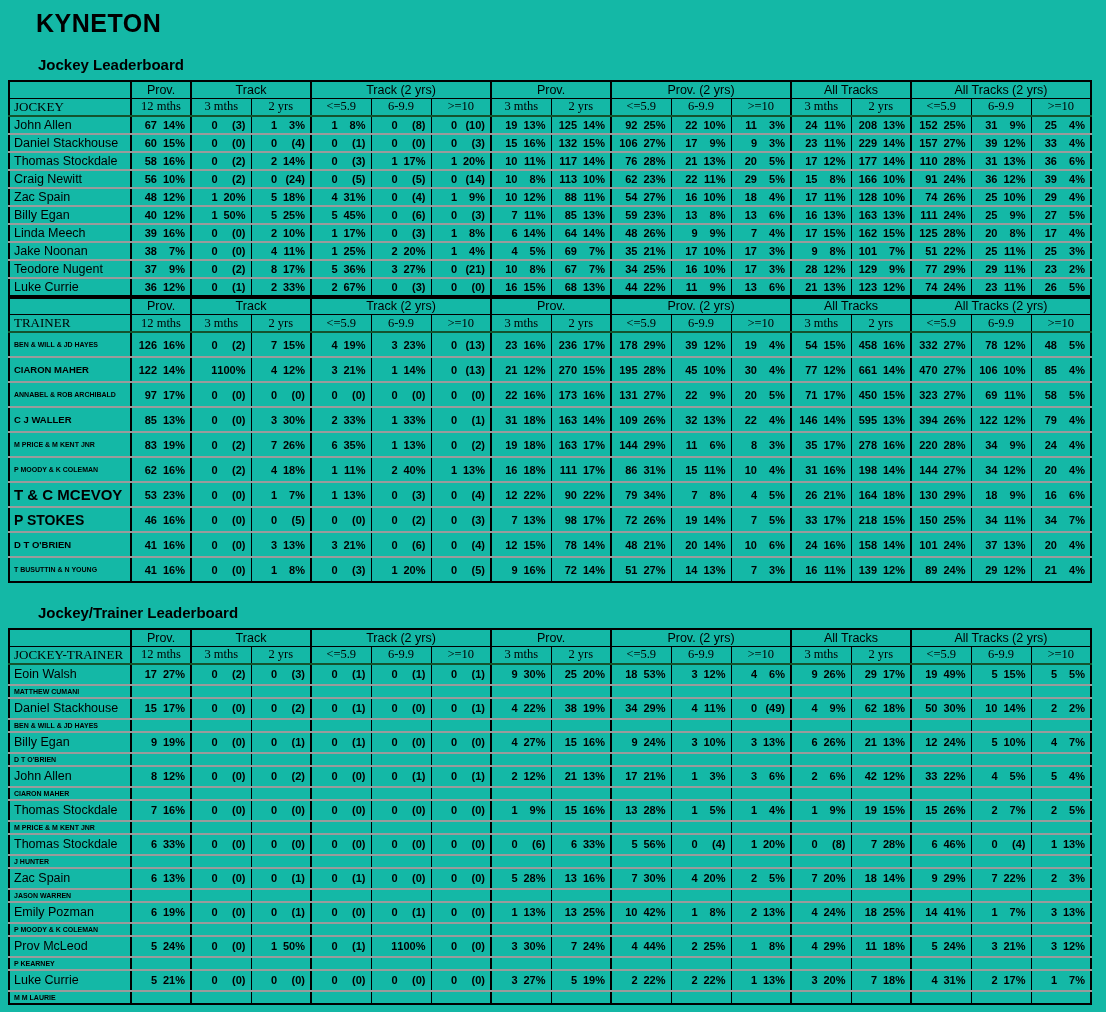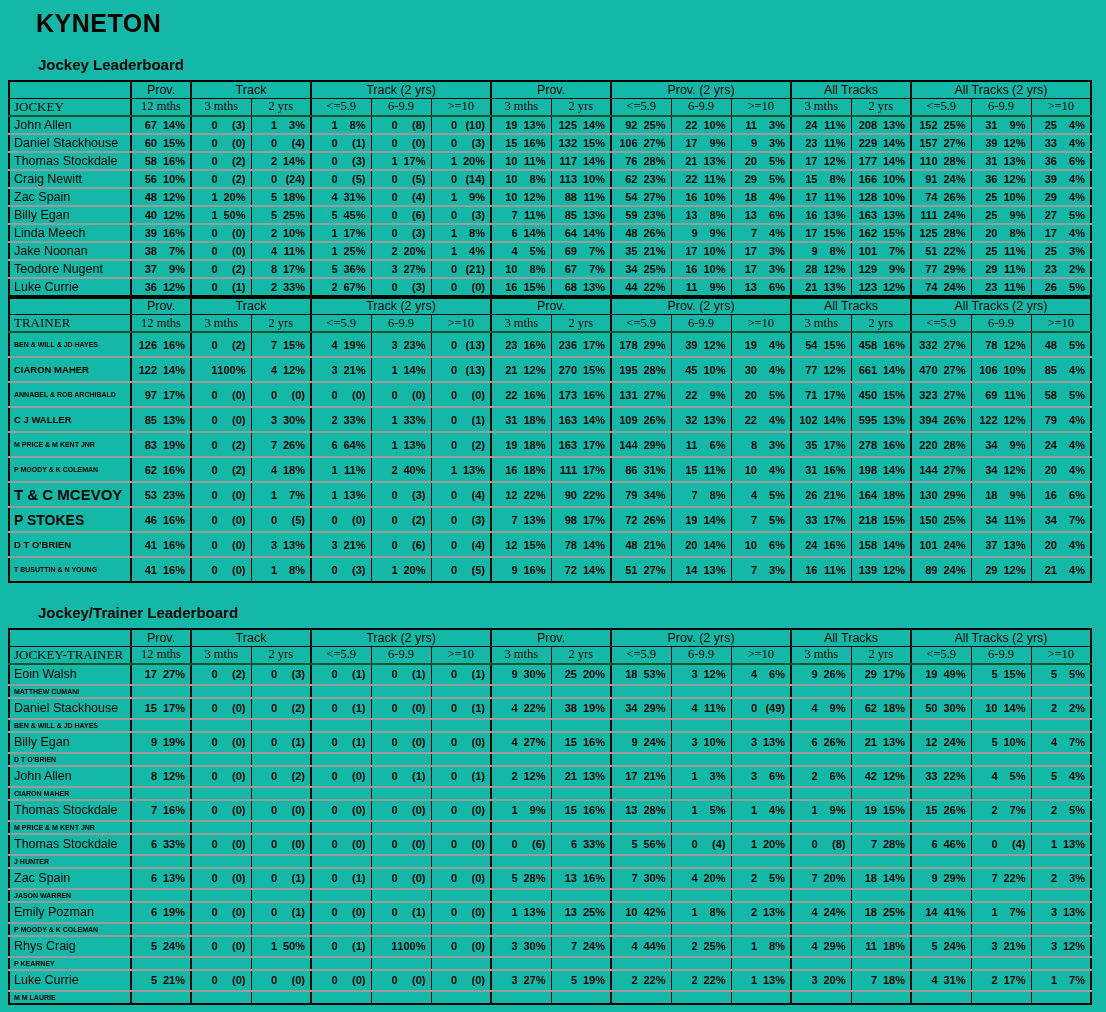--- a/index.html
+++ b/index.html
@@ -458,32 +458,32 @@
               <td class="data grp"><span class="cnt">0</span><span class="pct">(0)</span></td>
               <td class="data c"><span class="cnt">3</span><span class="pct">30%</span></td>
               <td class="data grp"><span class="cnt">2</span><span class="pct">33%</span></td>
               <td class="data c"><span class="cnt">1</span><span class="pct">33%</span></td>
               <td class="data c"><span class="cnt">0</span><span class="pct">(1)</span></td>
               <td class="data grp"><span class="cnt">31</span><span class="pct">18%</span></td>
               <td class="data c"><span class="cnt">163</span><span class="pct">14%</span></td>
               <td class="data grp"><span class="cnt">109</span><span class="pct">26%</span></td>
               <td class="data c"><span class="cnt">32</span><span class="pct">13%</span></td>
               <td class="data c"><span class="cnt">22</span><span class="pct">4%</span></td>
-              <td class="data grp"><span class="cnt">102</span><span class="pct">14%</span></td>
+              <td class="data grp"><span class="cnt">146</span><span class="pct">14%</span></td>
               <td class="data c"><span class="cnt">595</span><span class="pct">13%</span></td>
               <td class="data grp"><span class="cnt">394</span><span class="pct">26%</span></td>
               <td class="data c"><span class="cnt">122</span><span class="pct">12%</span></td>
               <td class="data c"><span class="cnt">79</span><span class="pct">4%</span></td>
             </tr>
             <tr class="main-row">
               <td class="name small-caps" style="font-size: 7px;">M PRICE &amp; M KENT JNR</td>
               <td class="data grp"><span class="cnt">83</span><span class="pct">19%</span></td>
               <td class="data grp"><span class="cnt">0</span><span class="pct">(2)</span></td>
               <td class="data c"><span class="cnt">7</span><span class="pct">26%</span></td>
-              <td class="data grp"><span class="cnt">6</span><span class="pct">64%</span></td>
+              <td class="data grp"><span class="cnt">6</span><span class="pct">35%</span></td>
               <td class="data c"><span class="cnt">1</span><span class="pct">13%</span></td>
               <td class="data c"><span class="cnt">0</span><span class="pct">(2)</span></td>
               <td class="data grp"><span class="cnt">19</span><span class="pct">18%</span></td>
               <td class="data c"><span class="cnt">163</span><span class="pct">17%</span></td>
               <td class="data grp"><span class="cnt">144</span><span class="pct">29%</span></td>
               <td class="data c"><span class="cnt">11</span><span class="pct">6%</span></td>
               <td class="data c"><span class="cnt">8</span><span class="pct">3%</span></td>
               <td class="data grp"><span class="cnt">35</span><span class="pct">17%</span></td>
               <td class="data c"><span class="cnt">278</span><span class="pct">16%</span></td>
               <td class="data grp"><span class="cnt">220</span><span class="pct">28%</span></td>
@@ -940,21 +940,21 @@
               <td class="data grp"></td>
               <td class="data c"></td>
               <td class="data c"></td>
               <td class="data grp"></td>
               <td class="data c"></td>
               <td class="data grp"></td>
               <td class="data c"></td>
               <td class="data c"></td>
             </tr>
             <tr class="main-row">
-              <td class="name">Rhys Craig</td>
+              <td class="name">Prov McLeod</td>
               <td class="data grp"><span class="cnt">5</span><span class="pct">24%</span></td>
               <td class="data grp"><span class="cnt">0</span><span class="pct">(0)</span></td>
               <td class="data c"><span class="cnt">1</span><span class="pct">50%</span></td>
               <td class="data grp"><span class="cnt">0</span><span class="pct">(1)</span></td>
               <td class="data c"><span class="cnt">1</span><span class="pct">100%</span></td>
               <td class="data c"><span class="cnt">0</span><span class="pct">(0)</span></td>
               <td class="data grp"><span class="cnt">3</span><span class="pct">30%</span></td>
               <td class="data c"><span class="cnt">7</span><span class="pct">24%</span></td>
               <td class="data grp"><span class="cnt">4</span><span class="pct">44%</span></td>
               <td class="data c"><span class="cnt">2</span><span class="pct">25%</span></td>

